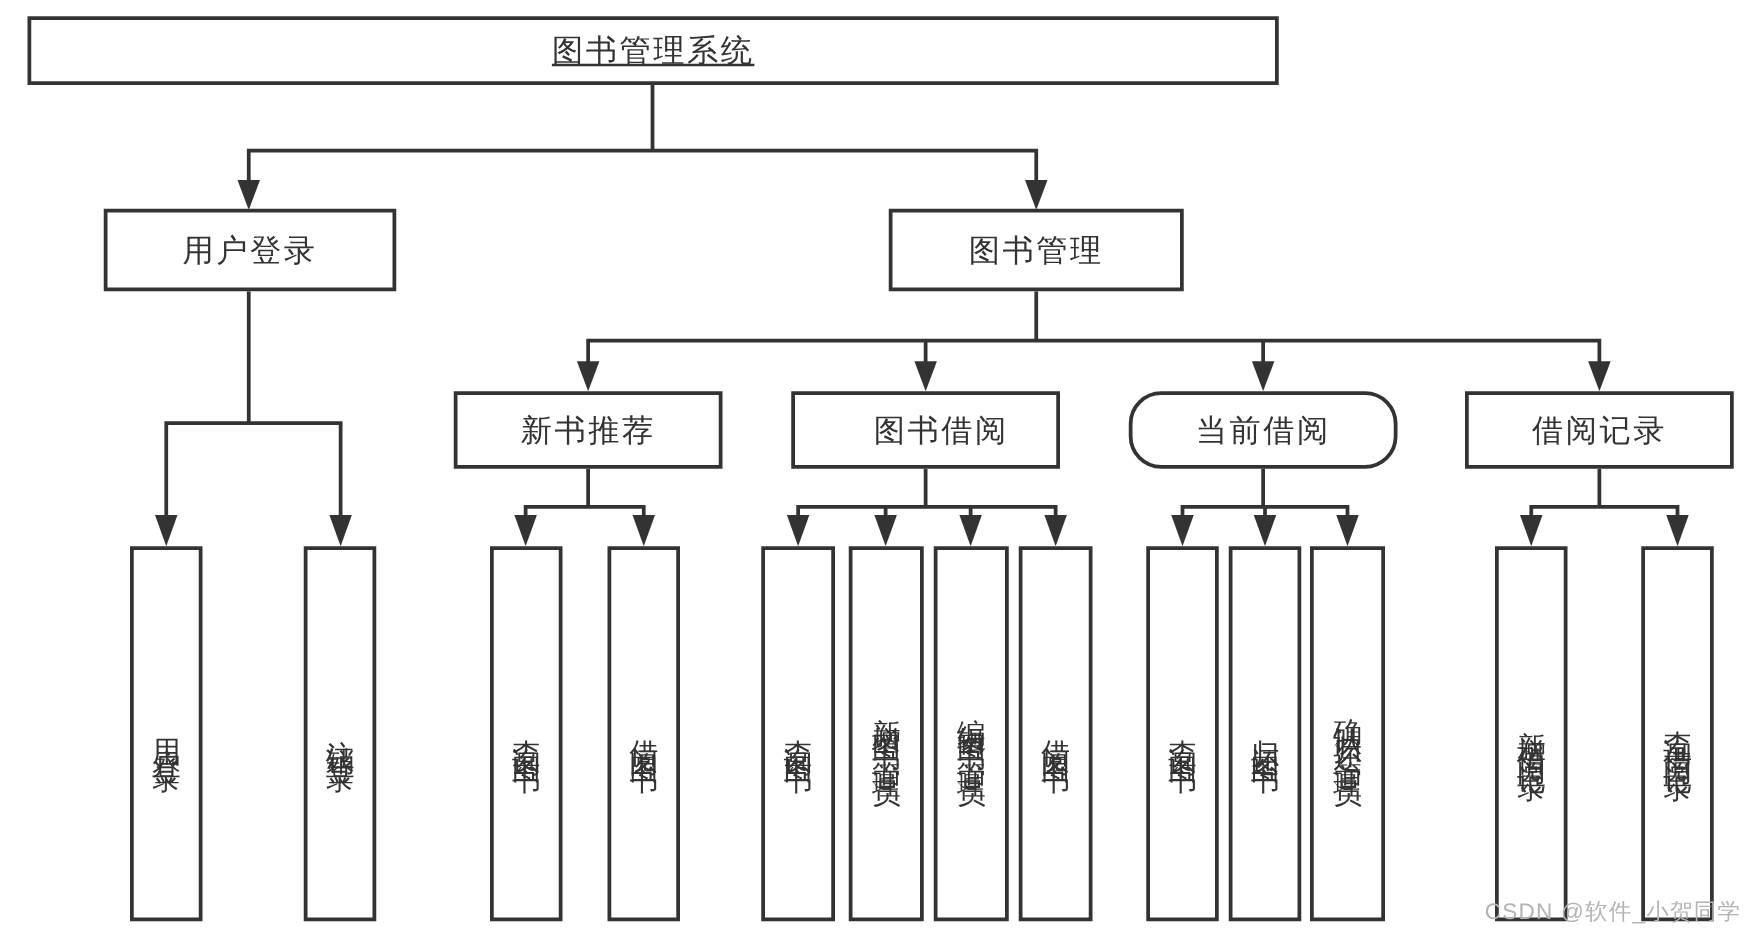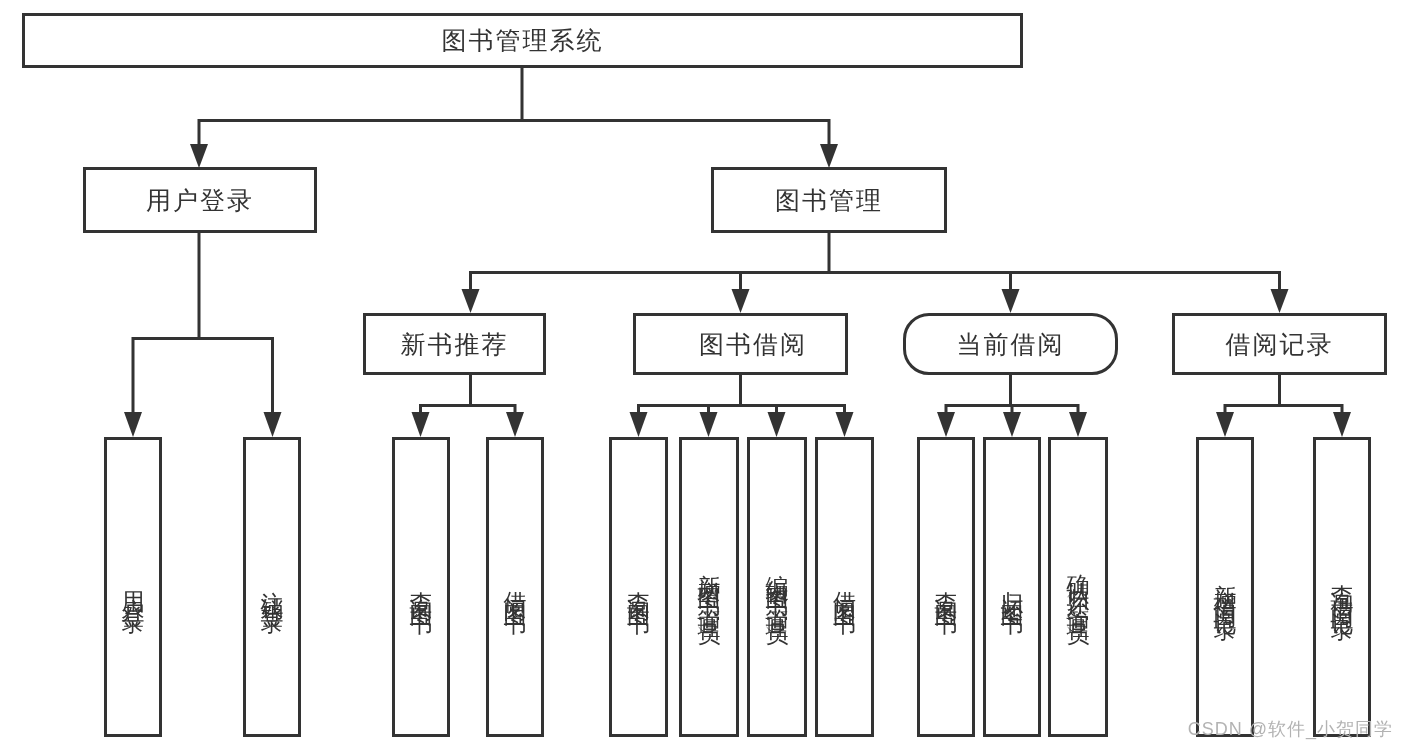--- a/index.html
+++ b/index.html
@@ -82,32 +82,32 @@
       <polygon points="1003,412 1021,412 1012,437"></polygon>
       <polygon points="1069,412 1087,412 1078,437"></polygon>
     </g>
     <g>
       <path d="M1279.5,375 V405.5 M1225,405.5 H1342 M1225,404 V414 M1342,404 V414"></path>
       <polygon points="1216,412 1234,412 1225,437"></polygon>
       <polygon points="1333,412 1351,412 1342,437"></polygon>
     </g>
   </svg>
 
-  <div class="box" style="left:22px; top:13px; width:1001px; height:55px;">
+  <div class="box" style="left:22px; top:13px; width:1001px; height:55px;text-decoration:underline;">
     <span class="hlabel">图书管理系统</span>
   </div>
 
   <div class="box" style="left:83px; top:167px; width:234px; height:66px;">
     <span class="hlabel">用户登录</span>
   </div>
   <div class="box" style="left:711px; top:167px; width:236px; height:66px;justify-content:center;">
     <span class="hlabel">图书管理</span>
   </div>
 
-  <div class="box" style="left:363px; top:313px; width:183px; height:62px;">
+  <div class="box" style="left:363px; top:313px; width:215px; height:62px;">
     <span class="hlabel">新书推荐</span>
   </div>
   <div class="box" style="left:633px; top:313px; width:215px; height:62px;padding-left:25px;">
     <span class="hlabel">图书借阅</span>
   </div>
   <div class="box" style="left:903px; top:313px; width:215px; height:62px;border-radius:26px;">
     <span class="hlabel">当前借阅</span>
   </div>
   <div class="box" style="left:1172px; top:313px; width:215px; height:62px;">
     <span class="hlabel">借阅记录</span>

